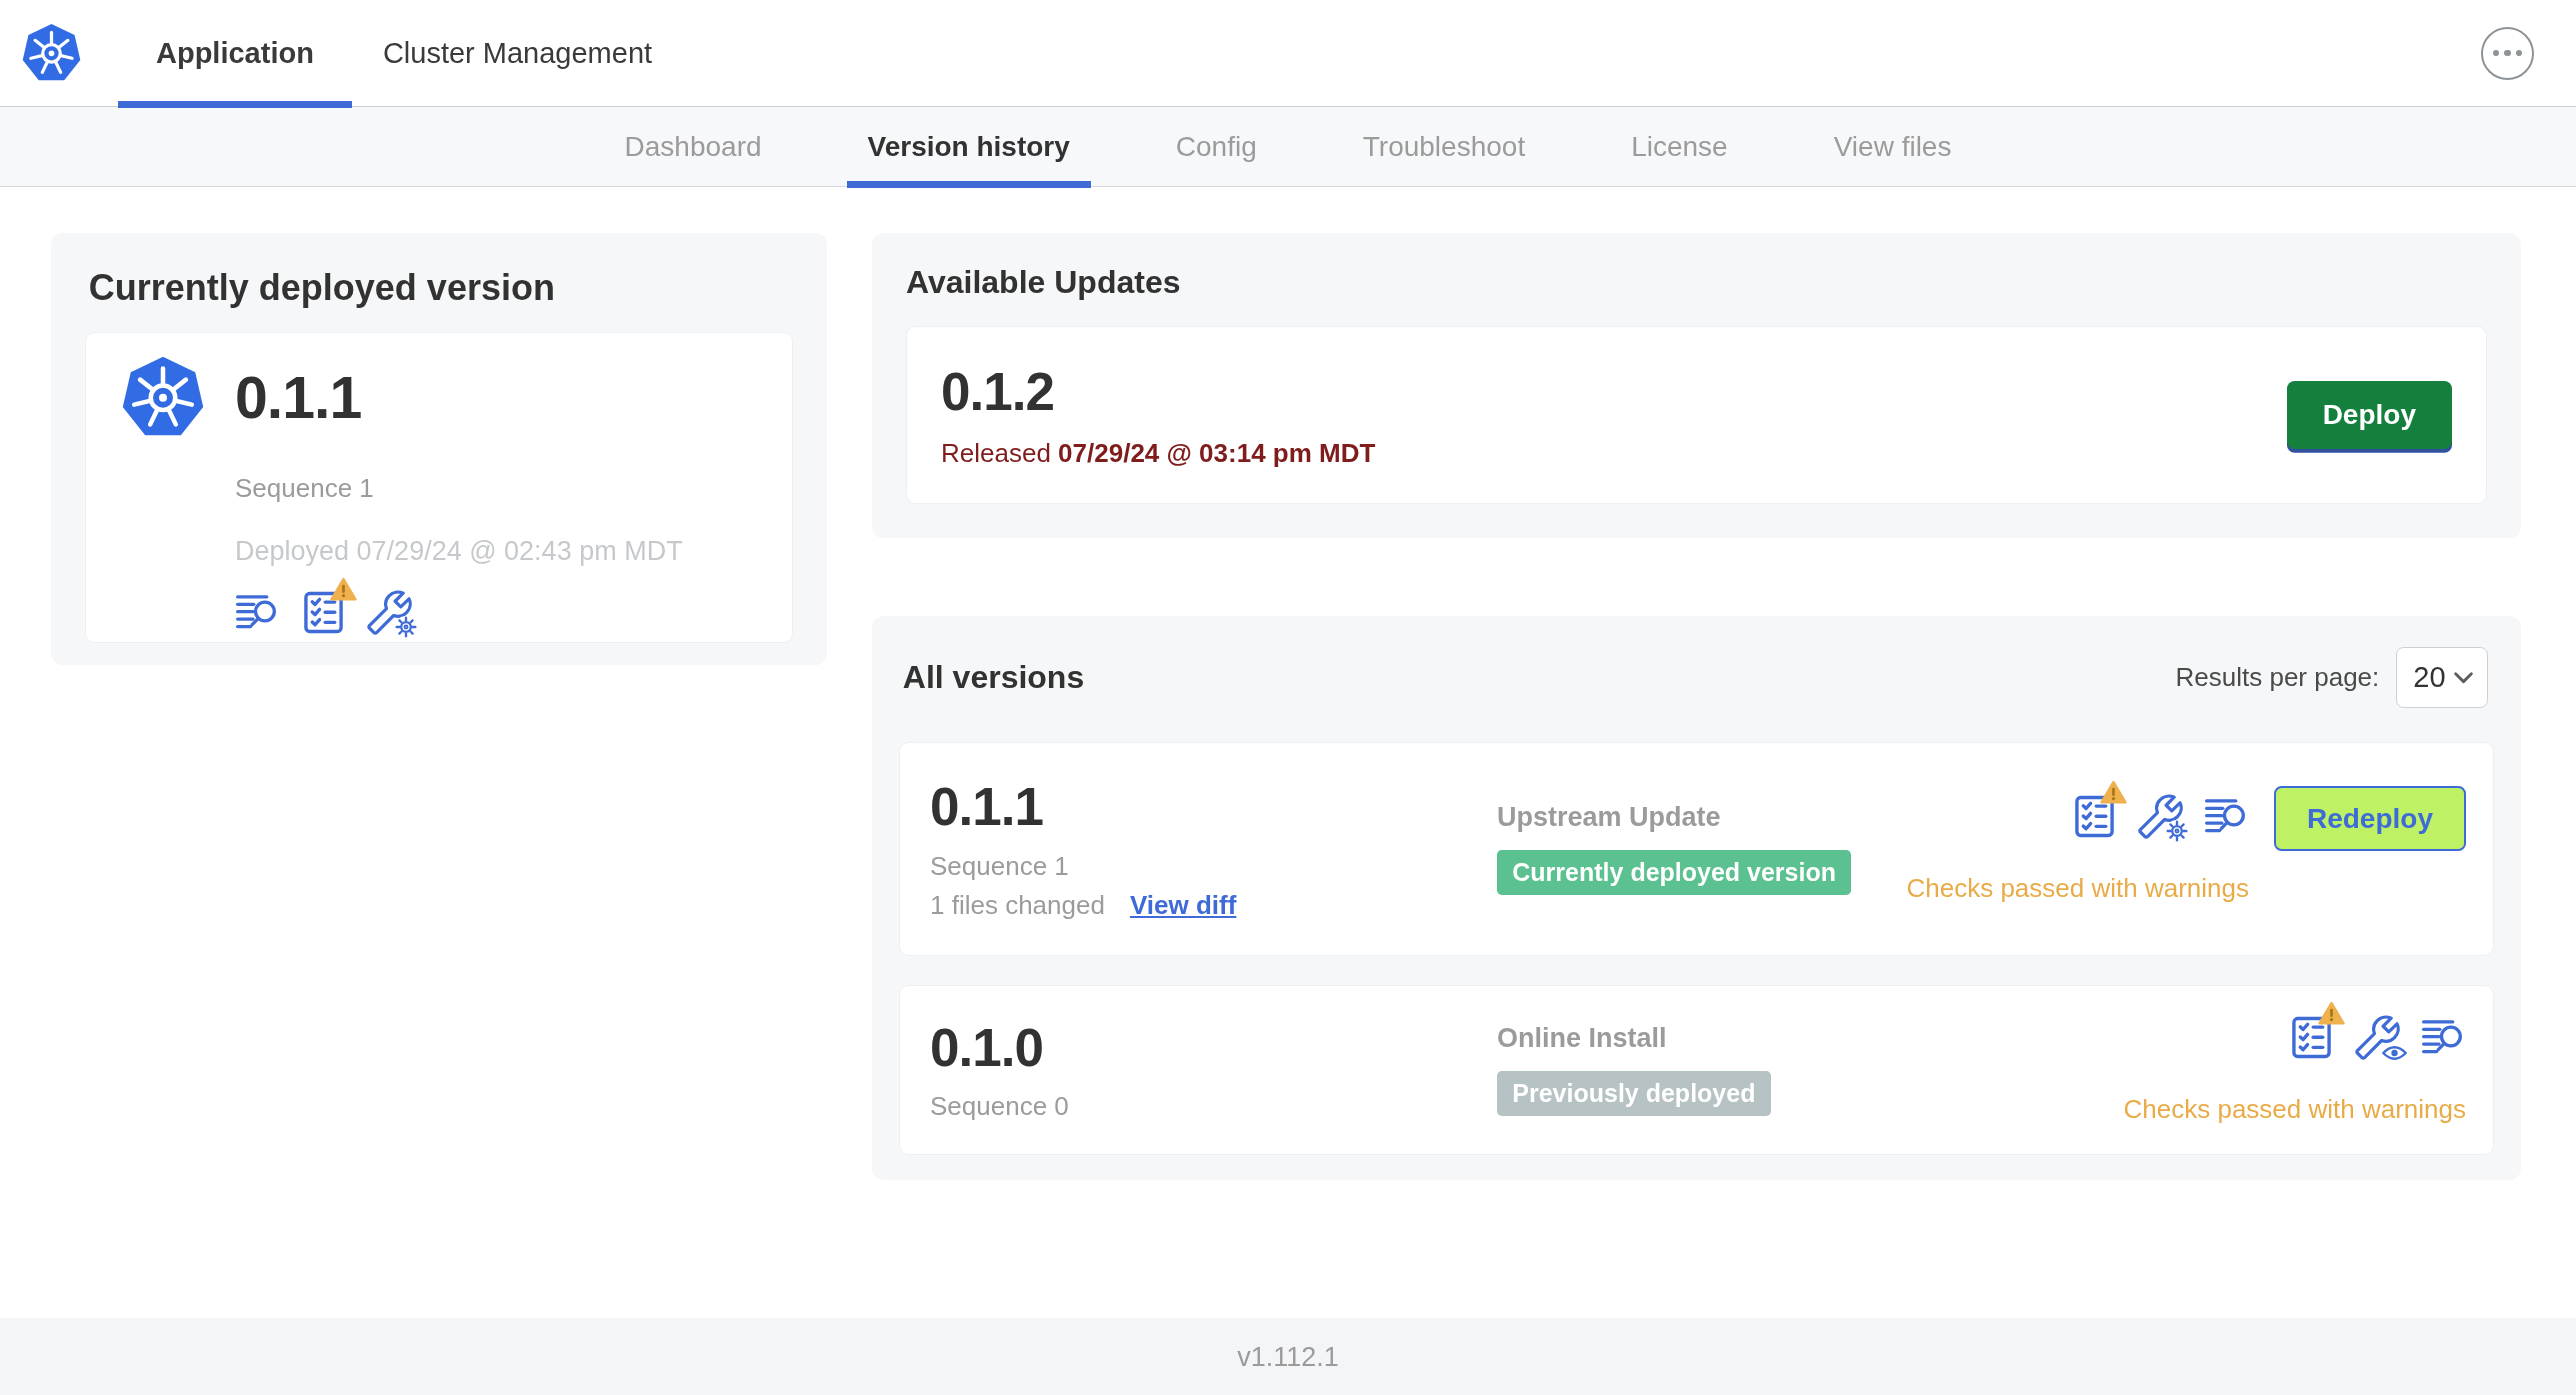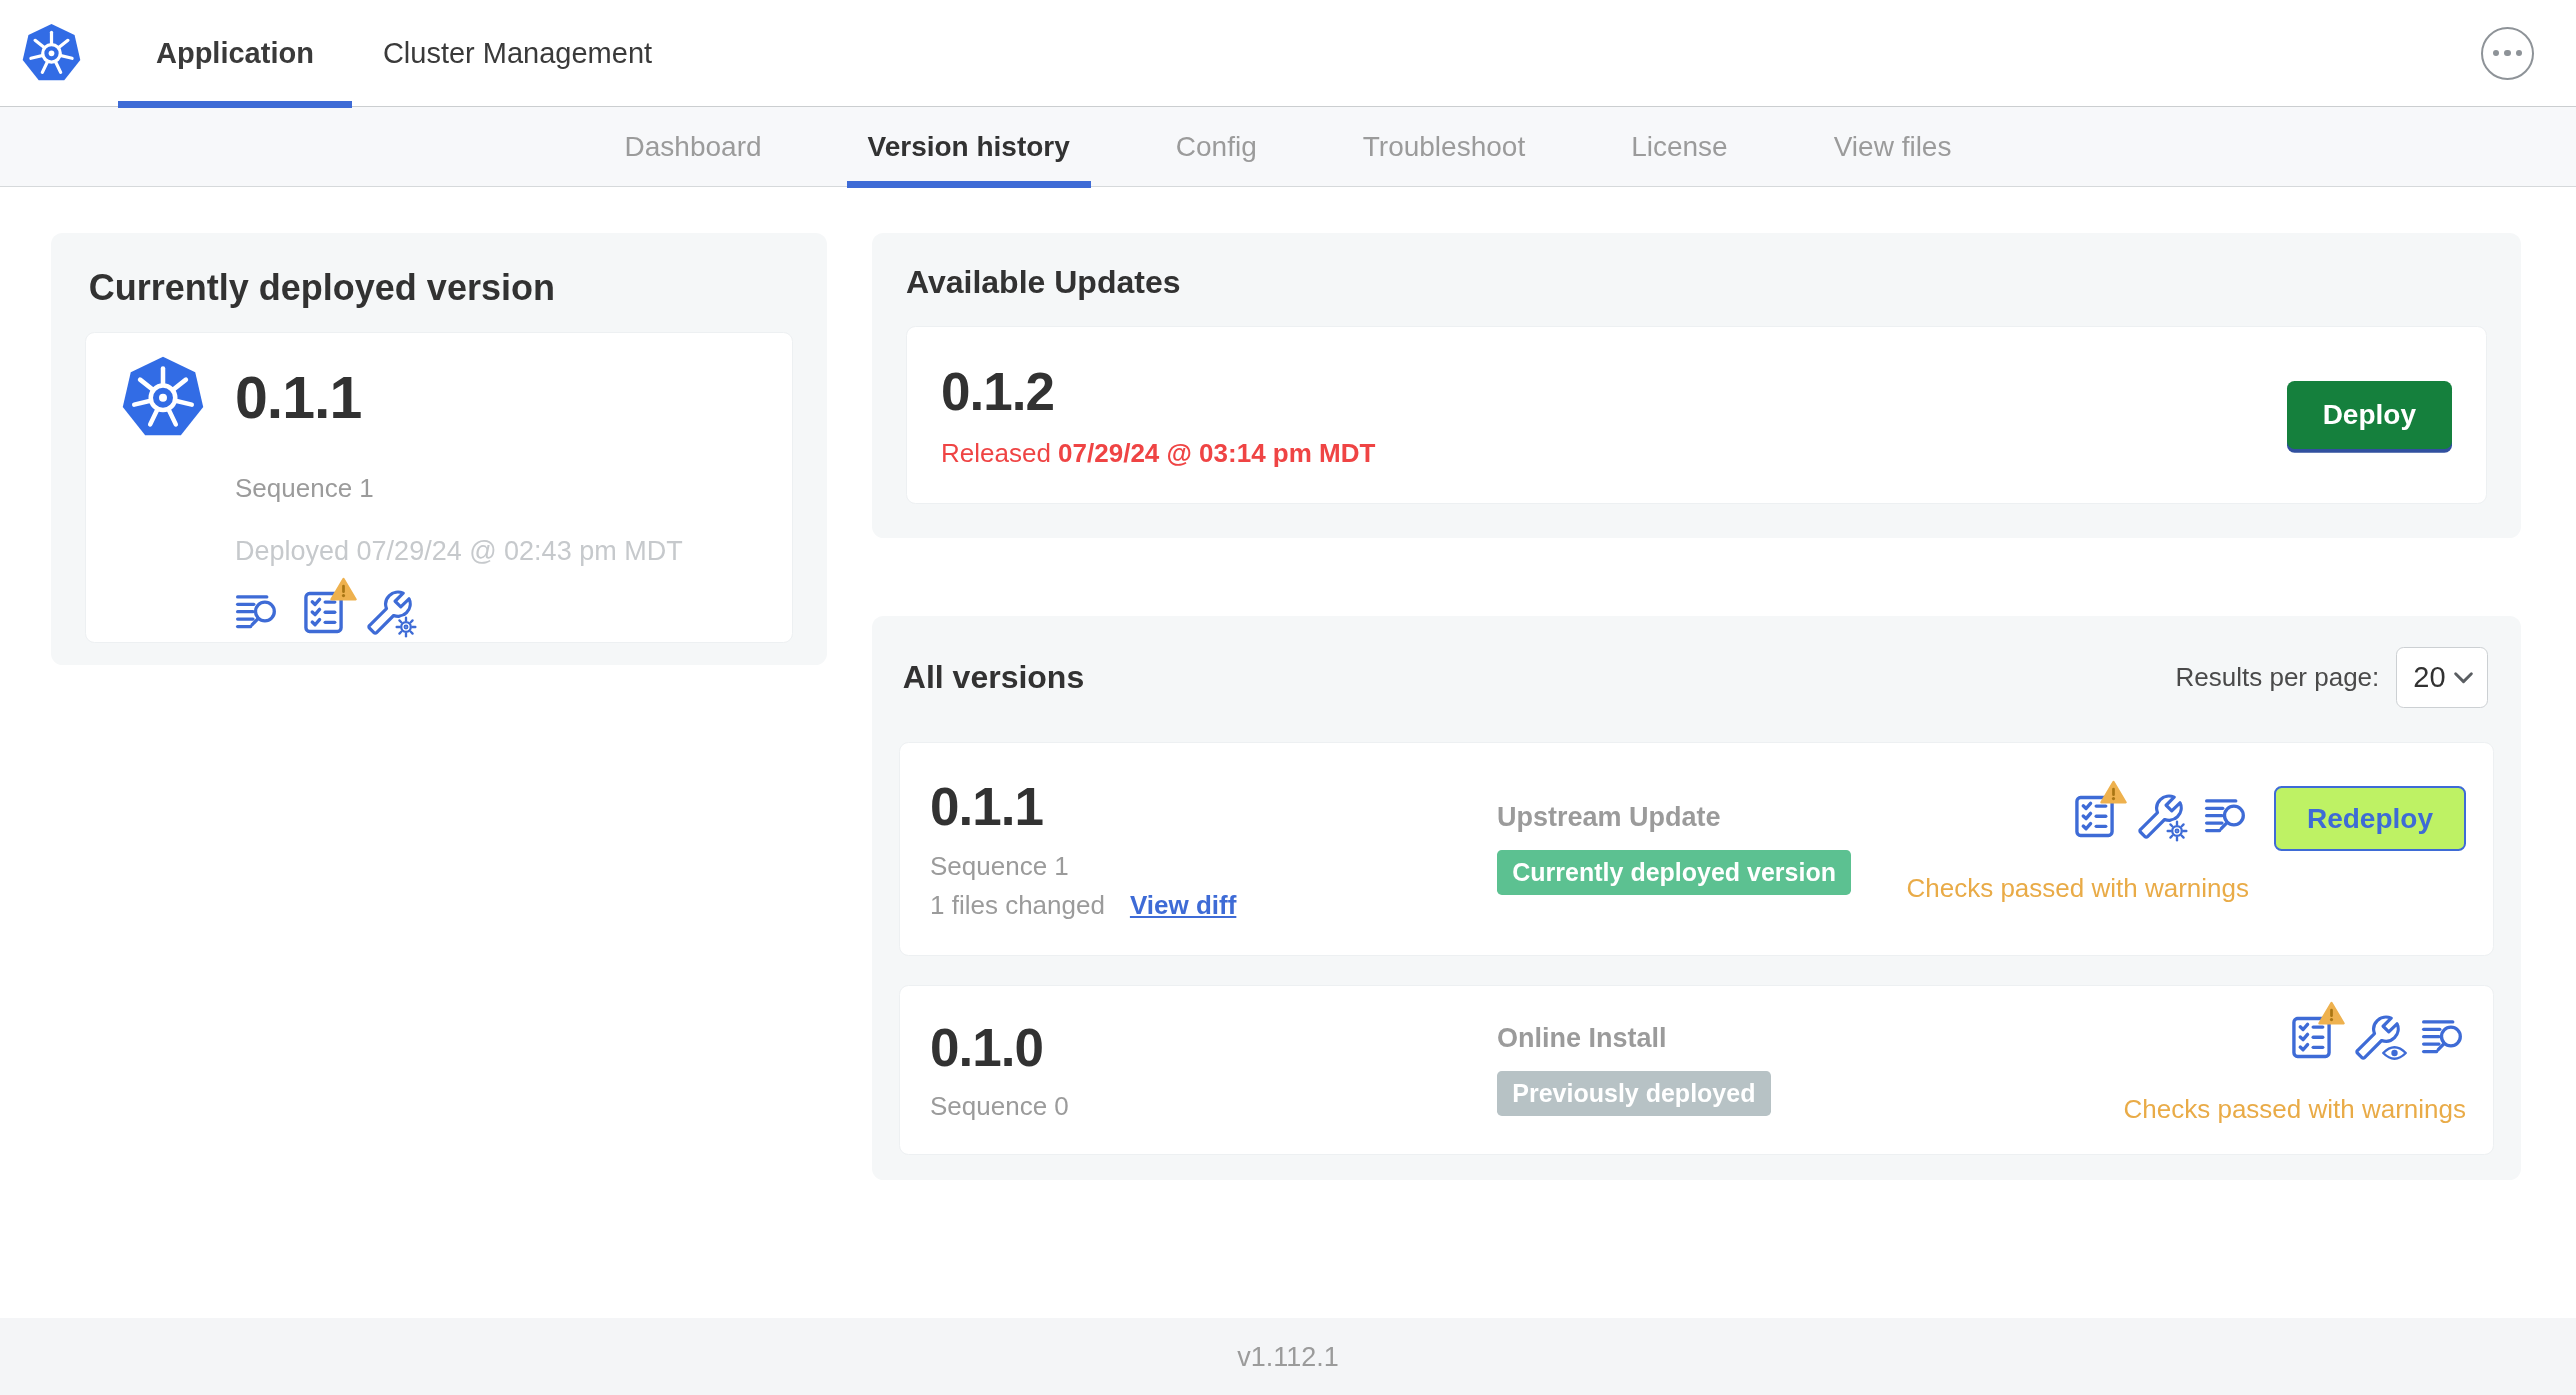--- a/index.html
+++ b/index.html
@@ -80,21 +80,21 @@
   .sub.eye  { width:27px; height:18px; right:-7.6px; bottom:-1.9px; border-radius:45%; }
 
   
   .upd-card { padding:31px 34px 34px; }
   .sec-title { font-size:32px; font-weight:600; color:#323232; }
   .upd-row {
     margin-top:25px; height:178px; display:flex; align-items:center;
     justify-content:space-between; padding:0 34px;
   }
   .ver-lg { font-size:53px; font-weight:700; letter-spacing:-1px; color:#323232; }
-  .released { margin-top:15.3px; font-size:26px; color:#ef4444; }
+  .released { margin-top:15.3px; font-size:26px; color:#7f1d1d; }
   .released b { font-weight:700; }
   .btn-primary {
     background:#15803d; color:#fff; border:none; border-radius:7.6px;
     font-family:inherit; font-size:28px; font-weight:700; padding:18px 36px;
     box-shadow:0 3.8px 0 #31509f; cursor:pointer;
   }
 
   
   .allv-card { margin-top:78px; padding:27px 27px 25px; }
   .allv-head { display:flex; align-items:center; justify-content:space-between; padding:3.8px 5.7px 0 3.8px; }

